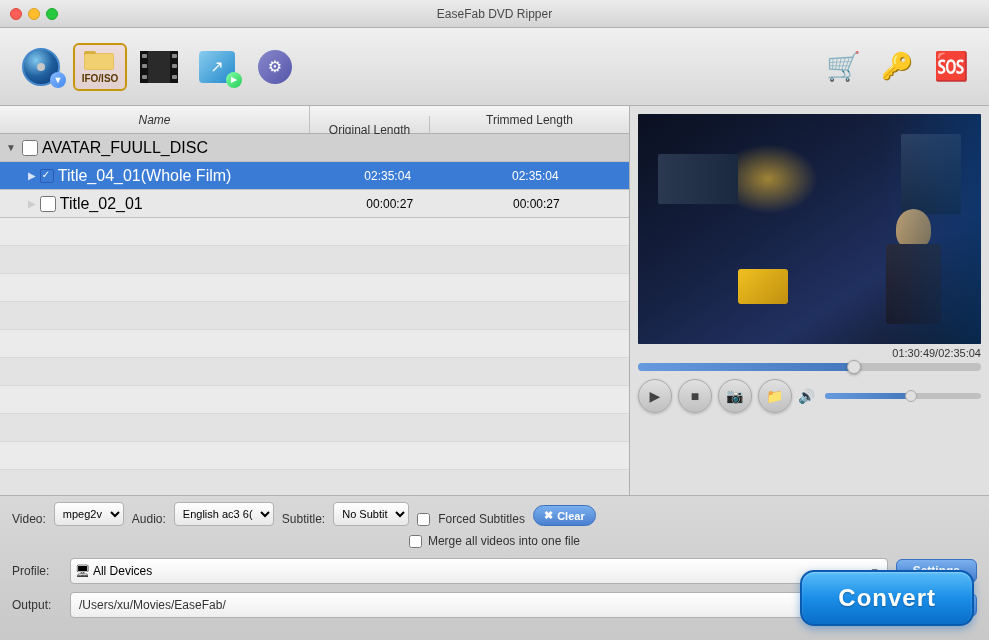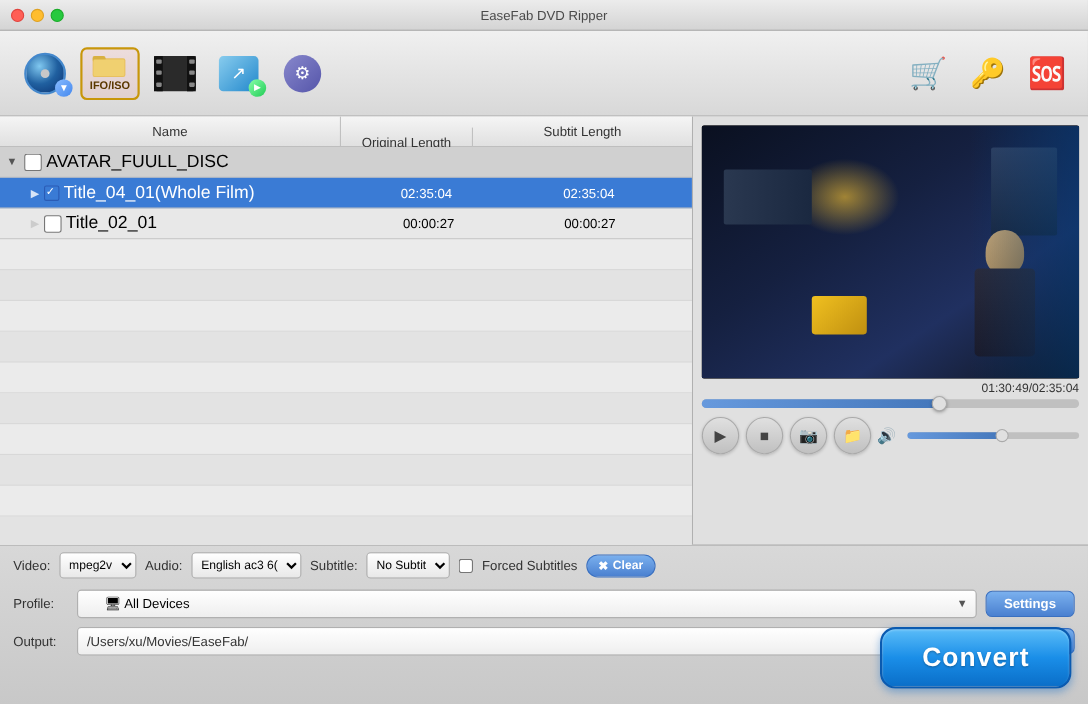--- a/index.html
+++ b/index.html
@@ -124,20 +124,21 @@
     .col-name {
       flex: 0 0 310px;
       text-align: right;
       font-size: 12px;
       color: #333;
       border-right: 1px solid #c0c0c0;
       height: 100%;
       display: flex;
       align-items: center;
       justify-content: center;
+      font-style: italic;
     }
     .col-orig {
       flex: 0 0 120px;
       text-align: center;
       font-size: 12px;
       color: #333;
       border-right: 1px solid #c0c0c0;
       height: 100%;
       display: flex;
       align-items: center;
@@ -343,21 +344,21 @@
       left: calc(55% - 6px);
     }
     .volume-icon {
       font-size: 14px;
       color: #555;
     }
 
     
     .controls-row {
       display: flex;
-      align-items: center;
+      align-items: flex-end;
       padding: 6px 12px;
       gap: 8px;
       flex-wrap: nowrap;
     }
     .ctrl-label {
       font-size: 12px;
       color: #333;
       font-weight: 500;
     }
     .ctrl-select {
@@ -410,21 +411,21 @@
       flex: 1;
       position: relative;
     }
     .profile-select {
       width: 100%;
       height: 26px;
       font-size: 12px;
       background: linear-gradient(to bottom, #fff, #eee);
       border: 1px solid #b0b0b0;
       border-radius: 4px;
-      padding: 0 24px;
+      padding: 0 4px;
       appearance: none;
       cursor: pointer;
     }
     .profile-arrow {
       position: absolute;
       right: 8px;
       top: 50%;
       transform: translateY(-50%);
       pointer-events: none;
       font-size: 10px;
@@ -663,21 +664,21 @@
     </div>
   </div>
 
   <div class="main-content">
 
     <div class="file-list">
 
       <div class="file-list-header">
         <div class="col-name">Name</div>
         <div class="col-orig">Original Length</div>
-        <div class="col-trim">Subtit Length</div>
+        <div class="col-trim">Trimmed Length</div>
       </div>
 
       <div class="file-list-body">
 
         <div class="folder-row">
           <span class="expand-arrow">▼</span>
           <input type="checkbox" class="row-checkbox" style="">
           <span class="row-name">AVATAR_FUULL_DISC</span>
         </div>
 
@@ -778,20 +779,24 @@
 
       <input type="checkbox" style="">
       <span class="ctrl-label">Forced Subtitles</span>
 
       <button class="clear-btn">
         <span>✖</span>
         <span>Clear</span>
       </button>
     </div>
 
+    <div class="merge-row">
+      <input type="checkbox" class="merge-checkbox" style="">
+      <span>Merge all videos into one file</span>
+    </div>
 
     <div class="profile-row">
       <span class="profile-label">Profile:</span>
       <div class="profile-select-wrap">
         <select class="profile-select">
           <option>🖥 All Devices</option>
           <option>Video Formats</option>
           <option>HD Video</option>
           <option>Audio Formats</option>
         </select>

